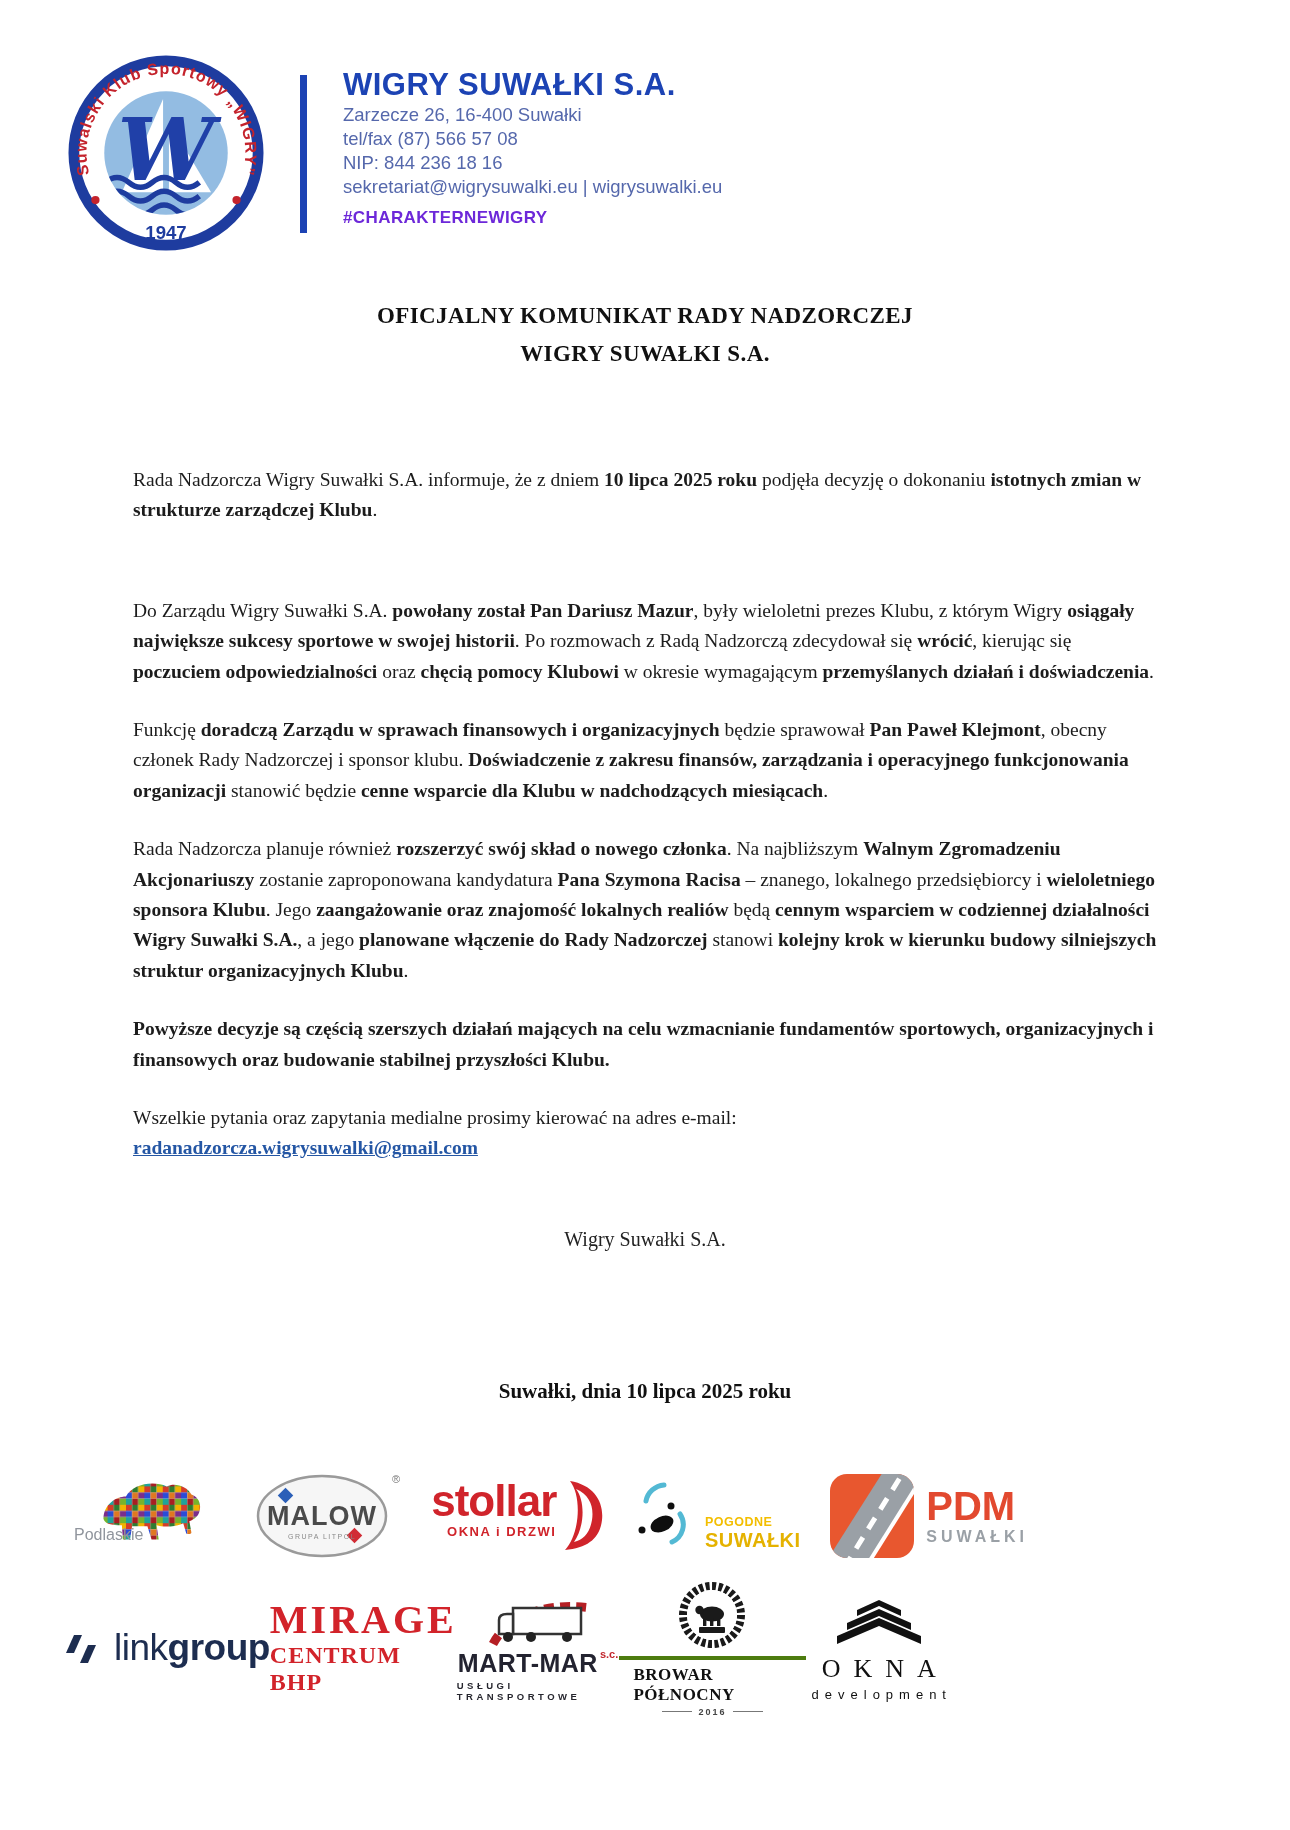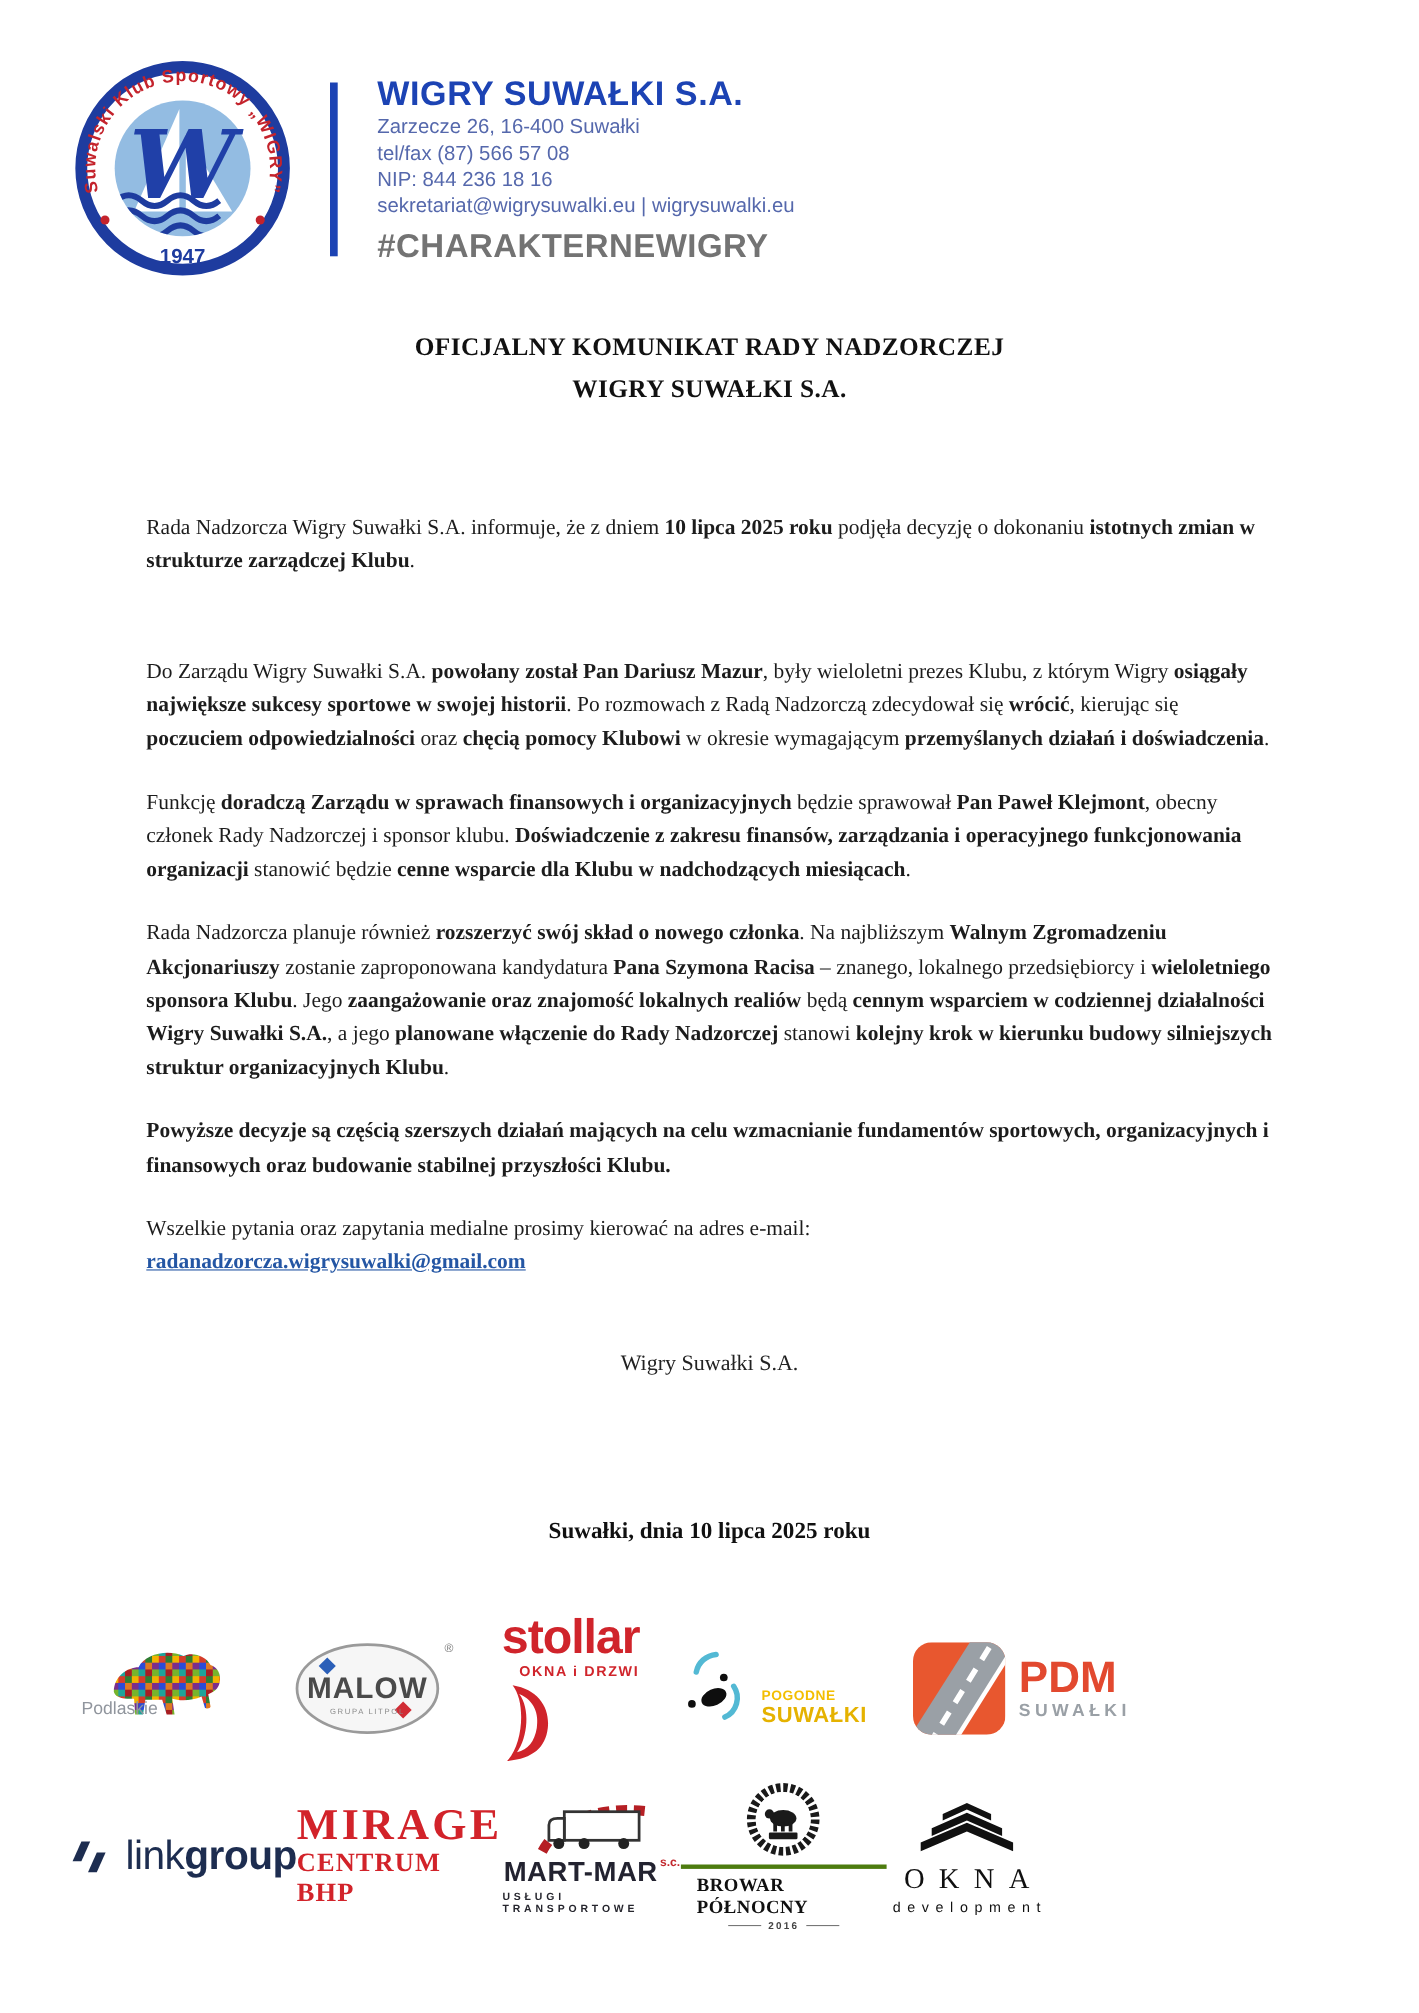--- a/index.html
+++ b/index.html
@@ -6,21 +6,21 @@
   .page{position:relative;width:1290px;height:1830px;background:#ffffff;margin:0 auto;
         font-family:"Liberation Serif",serif;color:#1c1c1c;overflow:hidden;}
 
   
   .header{display:flex;padding:55px 0 0 68px;gap:36px;}
   .badge svg{display:block;}
   .header-divider{width:7px;height:158px;background:#1c43b4;margin-top:20px;}
   .header-text{padding-top:12px;font-family:"Liberation Sans",sans-serif;}
   .company-name{font-size:31px;font-weight:800;color:#1c43b4;letter-spacing:.5px;}
   .contact-line{font-size:18.5px;color:#5568ac;line-height:1.24;margin-top:1px;}
-  .hashtag{font-size:30px;font-weight:800;color:#737373;margin-top:9px;letter-spacing:.4px;}
+  .hashtag{font-size:17px;font-weight:800;color:#6d28d9;margin-top:9px;letter-spacing:.4px;}
 
   
   .doc-title{text-align:center;font-weight:bold;font-size:23px;letter-spacing:.4px;
              line-height:1.65;margin-top:46px;color:#111;}
 
   
   .body-block{margin:92px 128px 0 133px;}
   .para{font-size:19.5px;line-height:1.56;margin:0 0 28px 0;text-align:left;}
   .para.mb-lg{margin-bottom:70px;}
   .b{font-weight:bold;}
@@ -31,21 +31,21 @@
 
   
   .sponsors-row{display:flex;align-items:center;justify-content:space-between;}
   .row1{margin:64px 0 0 80px;width:948px;}
   .row2{margin:16px 0 0 60px;width:892px;}
   .sp{display:flex;flex-direction:column;align-items:center;font-family:"Liberation Sans",sans-serif;}
 
   .podlaskie{position:relative;width:140px;height:96px;}
   .podlaskie .label{position:absolute;left:-6px;bottom:20px;font-size:16px;color:#90959d;}
 
-  .stollar{flex-direction:column;align-items:flex-start;gap:4px;}
+  .stollar{flex-direction:row;align-items:flex-start;gap:4px;}
   .stollar-name{font-size:44px;font-weight:800;color:#d0242b;letter-spacing:-1px;line-height:.95;}
   .stollar-sub{font-size:13px;font-weight:800;color:#d0242b;letter-spacing:1.5px;text-align:right;margin-top:2px;}
 
   .grodno-name{font-size:27px;font-weight:900;color:#15214b;letter-spacing:2px;margin-top:2px;}
 
   .pogodne{flex-direction:row;align-items:flex-end;gap:13px;}
   .pogodne-l1{font-size:12.5px;font-weight:800;color:#f3be00;letter-spacing:.5px;}
   .pogodne-l2{font-size:20px;font-weight:800;color:#e5b200;letter-spacing:.5px;}
 
   .pdm{flex-direction:row;align-items:center;gap:12px;}

